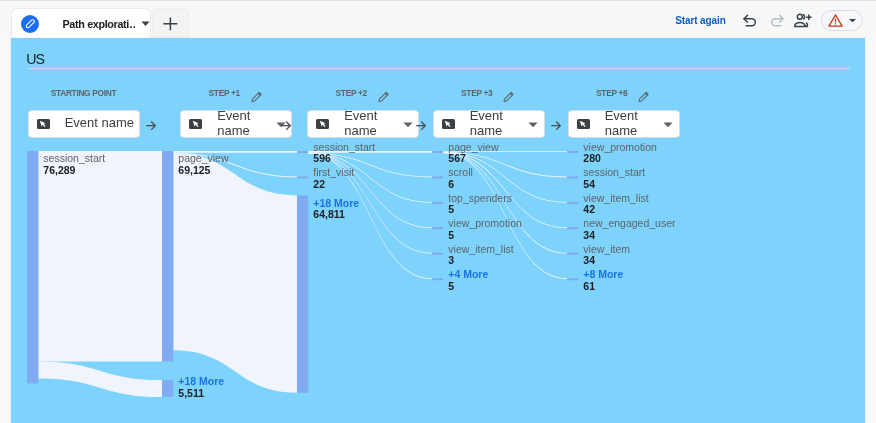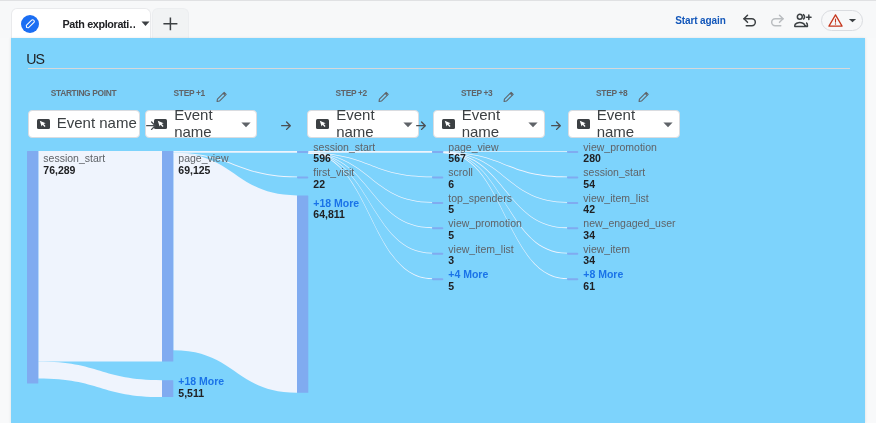--- a/index.html
+++ b/index.html
@@ -43,21 +43,21 @@
   .titlerule { position:absolute; left:16.5px; top:30px; width:822px; height:1px; background:#d6d8da; }
 
   
   .stepcol { position:absolute; top:50px; }
   .steplabel { font-size:8.4px; font-weight:700; color:#5f6368; letter-spacing:-0.33px;
                text-align:center; height:13px; display:flex; align-items:flex-start; justify-content:center; gap:10px;}
   .selbox { margin-top:9px; height:28px; border:1px solid #dadce0; border-radius:4px;
             display:flex; align-items:center; background:#fff;}
   .evicon { width:13.2px; height:10.3px; background:#3c4043; border-radius:1.5px; margin-left:8px;
             display:flex; align-items:center; justify-content:center; flex:none;}
-  .evname { font-size:15px; color:#3c4043; margin-left:7px; position:relative; top:-1.3px;}
+  .evname { font-size:13px; color:#3c4043; margin-left:15px; position:relative; top:-1.3px;}
   .arrow { position:absolute; top:83.0px; width:10.2px; height:9.4px; display:flex;}
 
   
   svg.sankey { position:absolute; left:-11px; top:-38px; width:876px; height:423px; overflow:visible;}
   .nodelabel { font-size:10.5px; fill:#5f6368; }
   .nodevalue { font-size:10.5px; font-weight:700; fill:#202124; }
   .morelabel { font-size:10.5px; font-weight:700; fill:#1a73e8; }
 </style>
 </head>
 <body>
@@ -134,21 +134,21 @@
             <span class="evicon">
               <svg width="10" height="10" viewBox="0 0 24 24" fill="#fff">
                 <g transform="rotate(-18 11 9)">
                   <path d="M6 2.5 L6 17 L9.6 13.5 L12.4 20 L15.4 18.6 L12.6 12.4 L17.6 12.4 Z"></path>
                 </g>
               </svg>
             </span>
             <span class="evname">Event name</span>
           </div>
         </div>
-        <div class="stepcol" style="left: 134px; width: 112px;">
+        <div class="stepcol" style="left: 169px; width: 112px;">
           <div class="steplabel">
             <span>STEP +1</span>
             <span style="position:relative;top:1.5px;display:flex">
               <svg width="13.5" height="13.5" viewBox="0 0 24 24" fill="none" stroke="#5f6368" stroke-width="1.85" stroke-linejoin="round">
                 <path d="M3.6 20.4 L4.3 16.1 L16.3 4.1 L19.9 7.7 L7.9 19.7 Z"></path>
                 <path d="M14.4 6 L18 9.6"></path>
               </svg>
             </span>
           </div>
           <div class="selbox">

